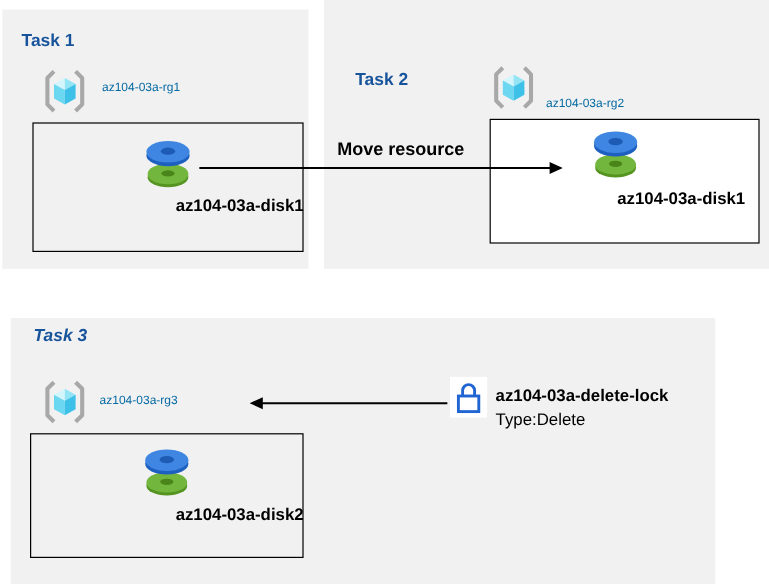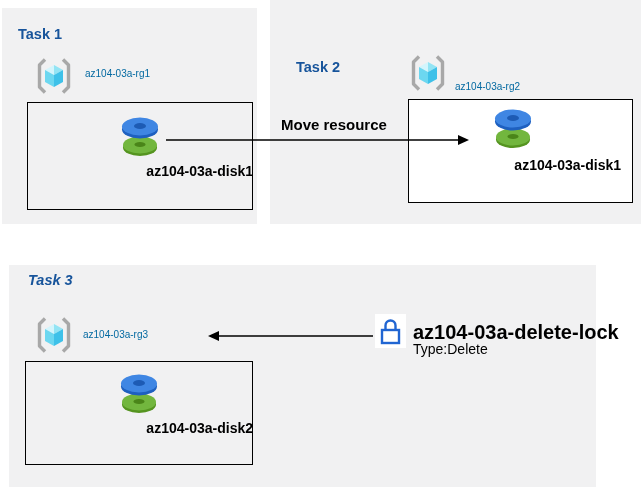--- a/index.html
+++ b/index.html
@@ -7,21 +7,21 @@
        font-family:"Liberation Sans","DejaVu Sans",sans-serif;color:#000;}
   .abs{position:absolute;}
   .panel{position:absolute;background:#f1f1f2;}
   .task-title{position:absolute;font-size:14.5px;font-weight:bold;color:#17549b;}
   .rg-label{position:absolute;font-size:10px;font-weight:normal;color:#0369a1;white-space:nowrap;}
   .entity-box{position:absolute;border:1.5px solid #000;box-sizing:border-box;background:transparent;}
   .entity-box.white{background:#ffffff;}
   .disk-label{position:absolute;font-size:14px;font-weight:bold;text-align:right;white-space:nowrap;}
   .move-label{position:absolute;font-size:15px;font-weight:bold;white-space:nowrap;}
   .lock-square{position:absolute;background:#ffffff;display:flex;align-items:center;justify-content:center;}
-  .lock-title{position:absolute;font-size:20px;font-weight:bold;white-space:nowrap;}
+  .lock-title{position:absolute;font-size:14px;font-weight:bold;white-space:nowrap;}
   .lock-type{position:absolute;font-size:14px;white-space:nowrap;}
   .lock-type .t{font-weight:normal;text-align:center;}
   .lock-type .v{font-weight:normal;margin-left:0;}
   svg{display:block;}
 </style>
 </head>
 <body>
 
 <div class="panel" style="left:2px;top:8px;width:255px;height:216px;">
 </div>

